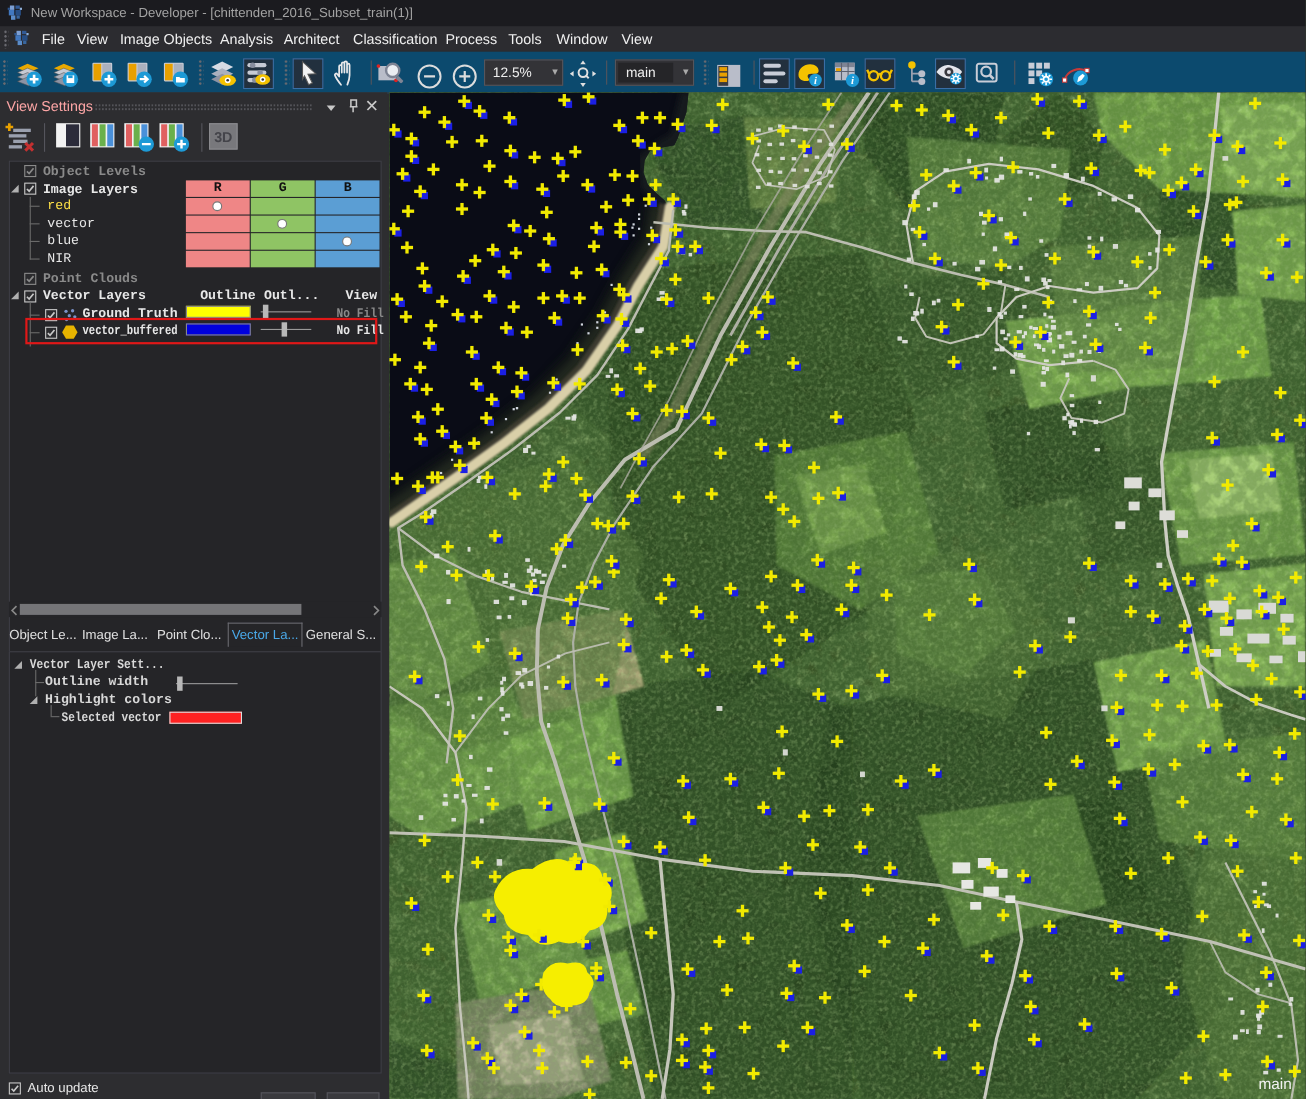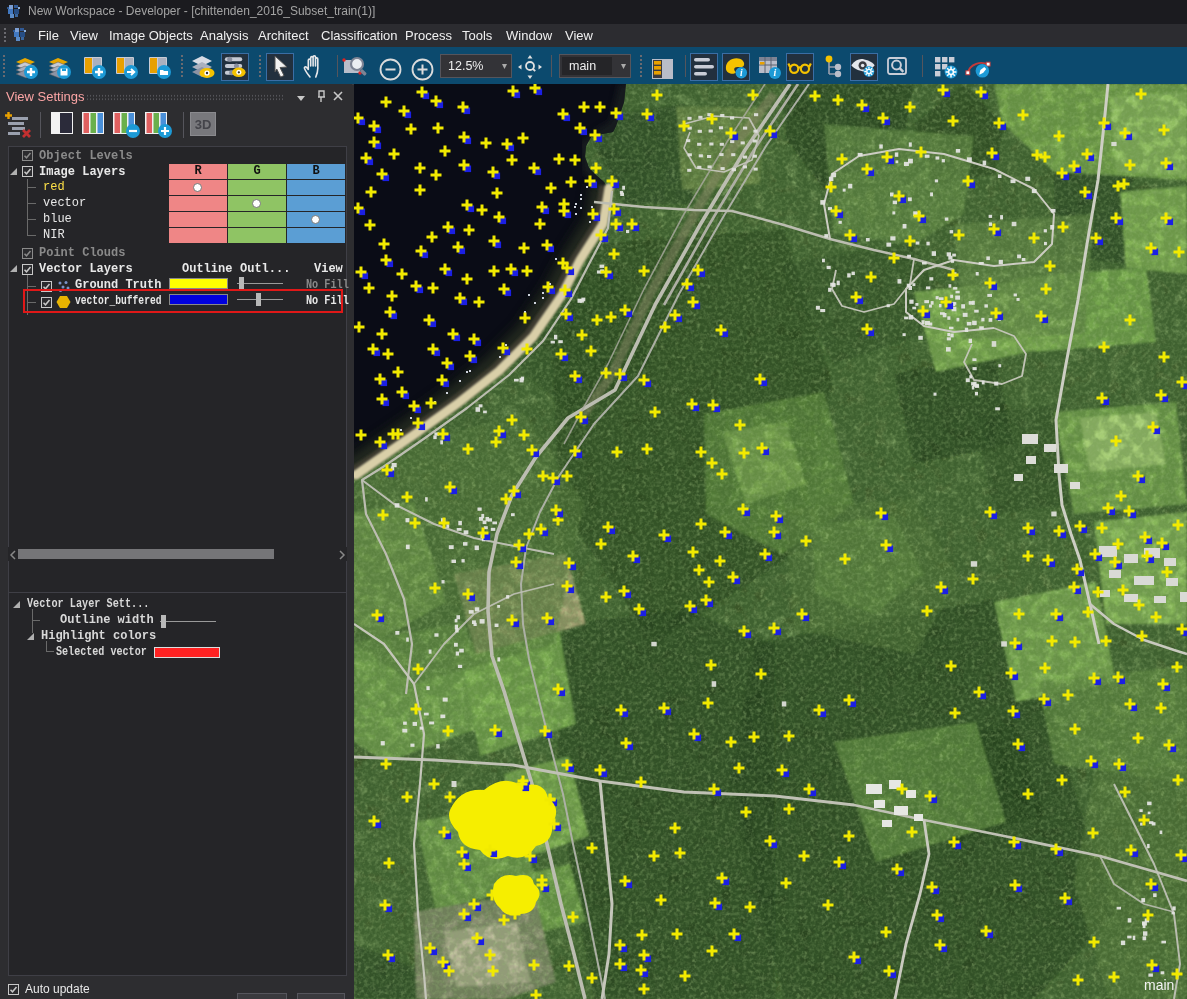--- a/index.html
+++ b/index.html
@@ -455,28 +455,35 @@
     </div>
   <div id="hscroll">
       <svg width="8" height="14" style="position:absolute;left:1px;top:3px">
         <path d="M6 1L2 5l4 4" stroke="#888" stroke-width="1.5" fill="none"></path>
       </svg>
       <div class="thumb"></div>
       <svg width="8" height="14" style="position:absolute;right:1px;top:3px">
         <path d="M2 1l4 4-4 4" stroke="#888" stroke-width="1.5" fill="none"></path>
       </svg>
     </div>
+  <div id="tabs">
+      <div style="position:absolute;left:4px;top:2px;width:62px;height:20px;color:#e0e0e0;font-size:12px;text-align:center;line-height:19px;white-space:nowrap;overflow:hidden">Object Le...</div>
+      <div style="position:absolute;left:70px;top:2px;width:61px;height:20px;color:#e0e0e0;font-size:12px;text-align:center;line-height:19px;white-space:nowrap;overflow:hidden">Image La...</div>
+      <div style="position:absolute;left:137px;top:2px;width:62px;height:20px;color:#e0e0e0;font-size:12px;text-align:center;line-height:19px;white-space:nowrap;overflow:hidden">Point Clo...</div>
+      <div style="position:absolute;left:203px;top:0px;width:68px;height:22px;border:1px solid #6a6a70;border-bottom:none;color:#4aa8e8;font-size:12px;text-align:center;line-height:21px;background:#252528;white-space:nowrap;overflow:hidden">Vector La...</div>
+      <div style="position:absolute;left:274px;top:2px;width:64px;height:20px;color:#e0e0e0;font-size:12px;text-align:center;line-height:19px;white-space:nowrap;overflow:hidden">General S...</div>
+    </div>
   <div id="lowbox">
       <svg style="position:absolute;left:3px;top:7px" width="9" height="9" viewBox="0 0 9 9">
         <path d="M8 1v7H1z" fill="#b0b0b0"></path>
       </svg>
       <div style="position:absolute;left:18px;top:4px;font-family:'Liberation Mono',monospace;font-weight:bold;font-size:12px;color:#d8d8d8;white-space:nowrap;transform:scaleX(0.85);transform-origin:0 0;">Vector Layer Sett...</div>
       <div style="position:absolute;left:23px;top:16px;width:1px;height:24px;background:#6a6a6a"></div>
       <div style="position:absolute;left:23px;top:27px;width:8px;height:1px;background:#6a6a6a"></div>
-      <div style="position:absolute;left:32px;top:20px;font-family:'Liberation Mono',monospace;font-weight:bold;font-size:12px;color:#d8d8d8;white-space:nowrap;margin-left:19px;">Outline width</div>
+      <div style="position:absolute;left:32px;top:20px;font-family:'Liberation Mono',monospace;font-weight:bold;font-size:12px;color:#d8d8d8;white-space:nowrap;">Outline width</div>
       <div style="position:absolute;left:151px;top:28px;width:56px;height:1px;background:#9a9a9a"></div>
       <div style="position:absolute;left:152px;top:22px;width:5px;height:13px;background:#b8b8b8"></div>
       <svg style="position:absolute;left:17px;top:39px" width="9" height="9" viewBox="0 0 9 9">
         <path d="M8 1v7H1z" fill="#b0b0b0"></path>
       </svg>
       <div style="position:absolute;left:32px;top:36px;font-family:'Liberation Mono',monospace;font-weight:bold;font-size:12px;color:#d8d8d8;white-space:nowrap;">Highlight colors</div>
       <div style="position:absolute;left:37px;top:48px;width:1px;height:10px;background:#6a6a6a"></div>
       <div style="position:absolute;left:37px;top:58px;width:8px;height:1px;background:#6a6a6a"></div>
       <div style="position:absolute;left:47px;top:52px;font-family:'Liberation Mono',monospace;font-weight:bold;font-size:12px;color:#d8d8d8;white-space:nowrap;transform:scaleX(0.84);transform-origin:0 0;">Selected vector</div>
       <div style="position:absolute;left:145px;top:54px;width:66px;height:11px;background:#ff2222;border:1px solid #ddd"></div>

